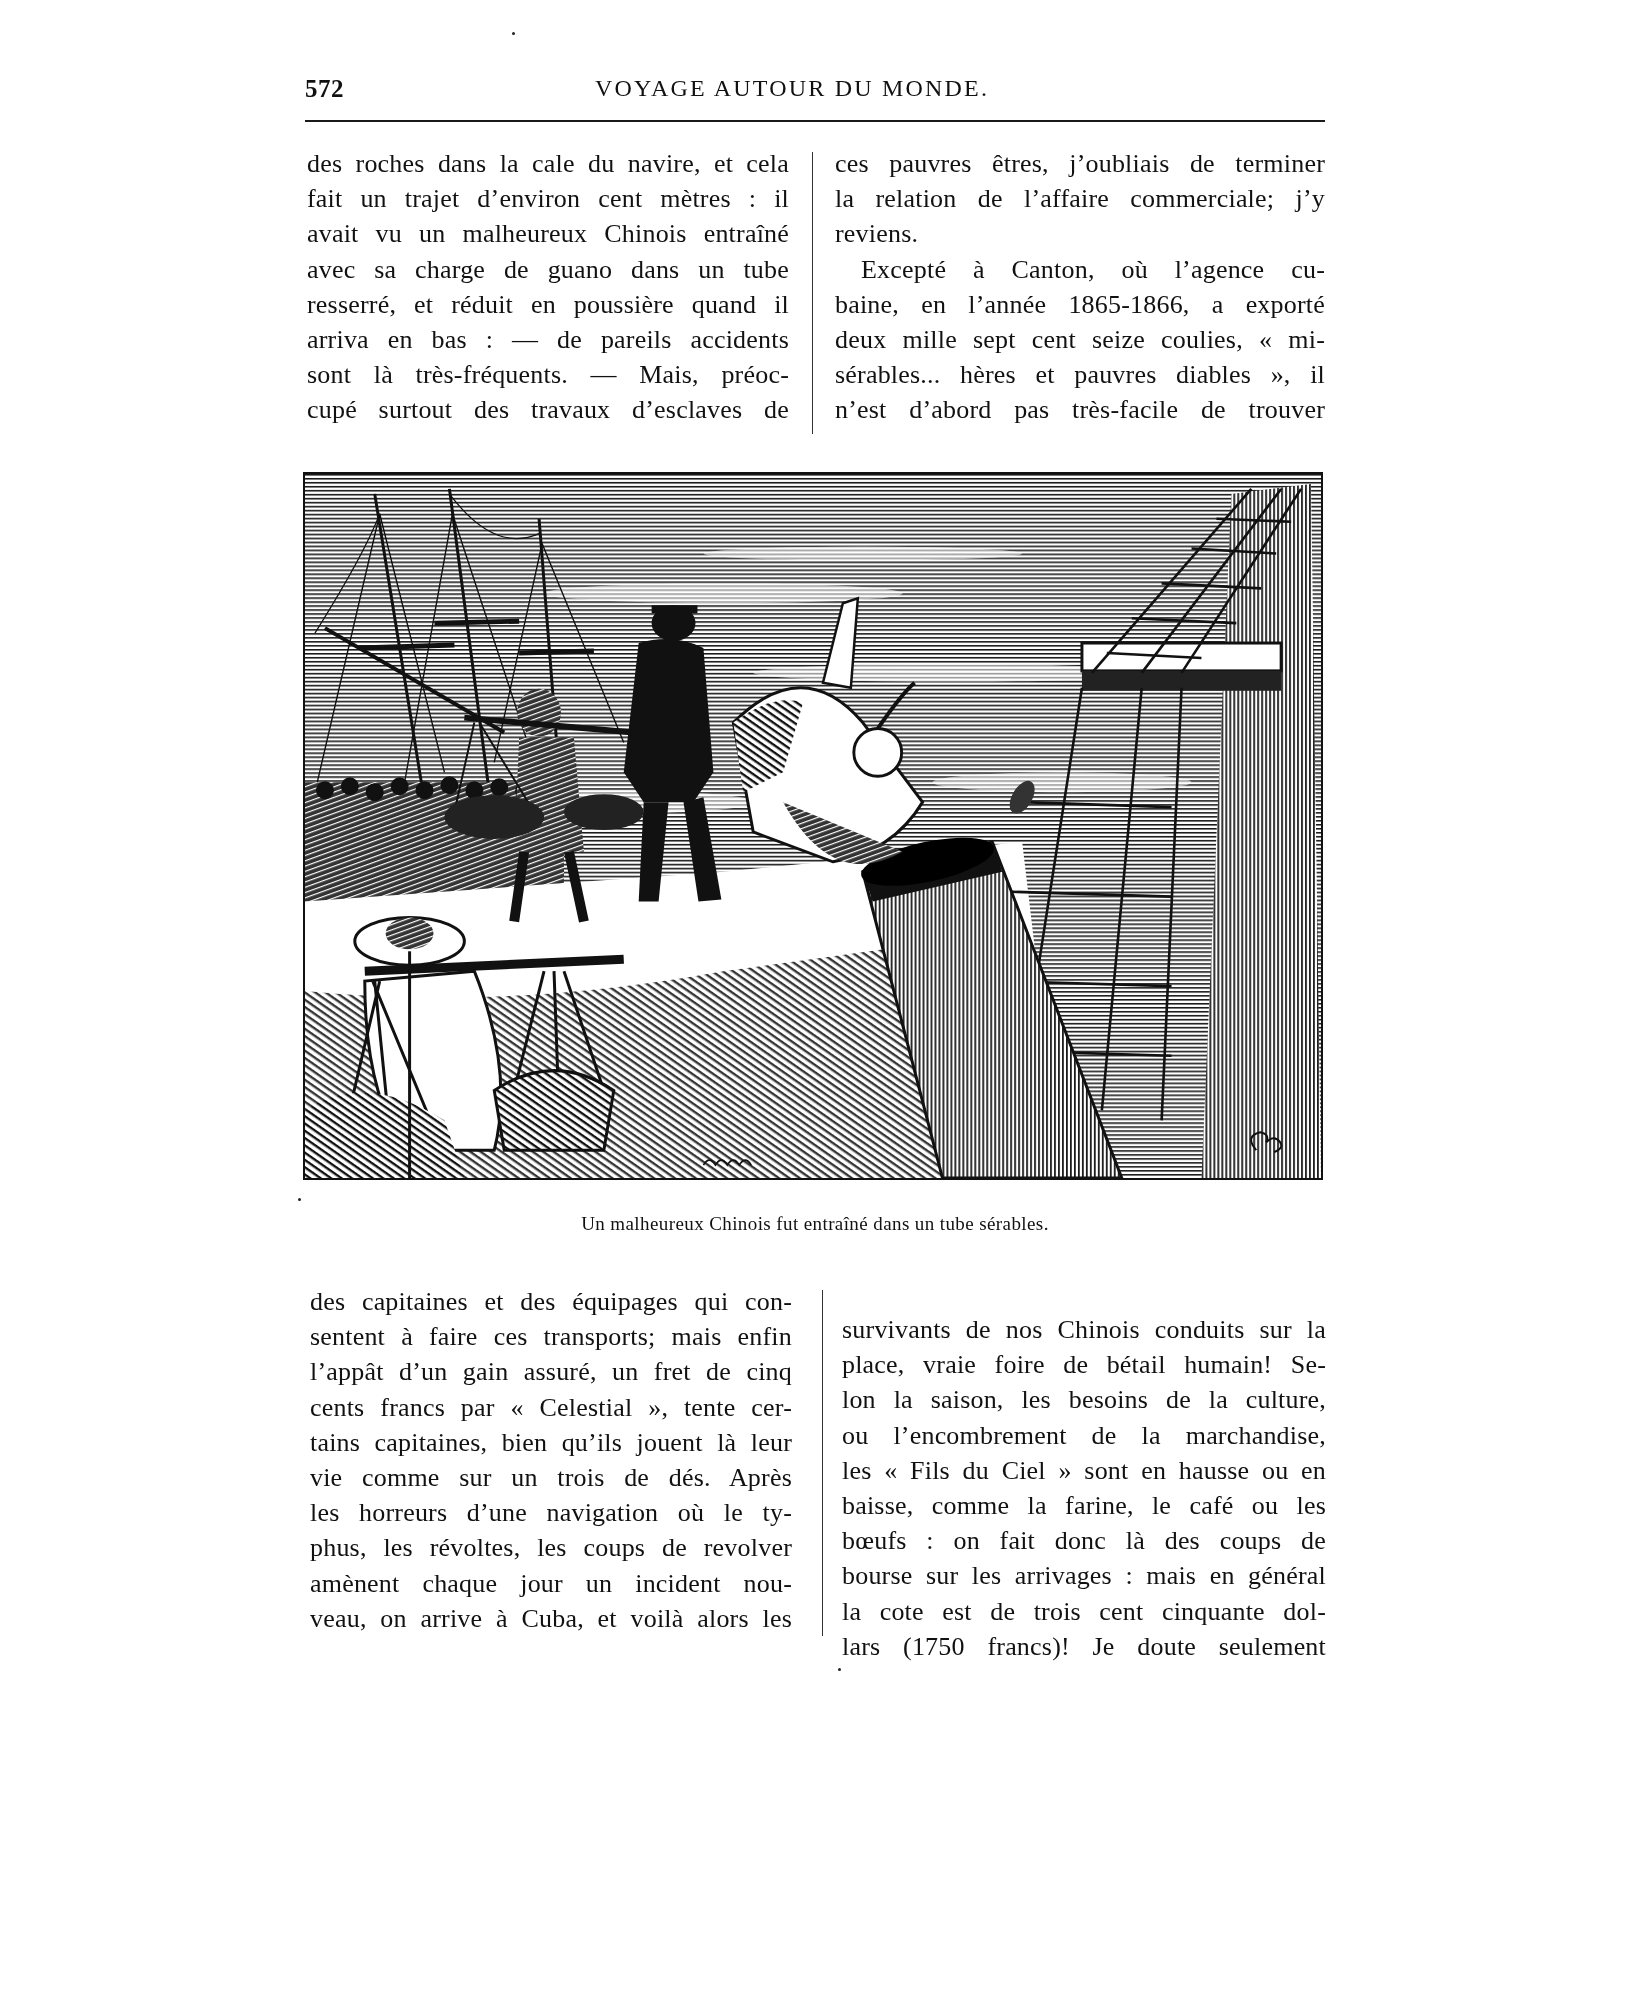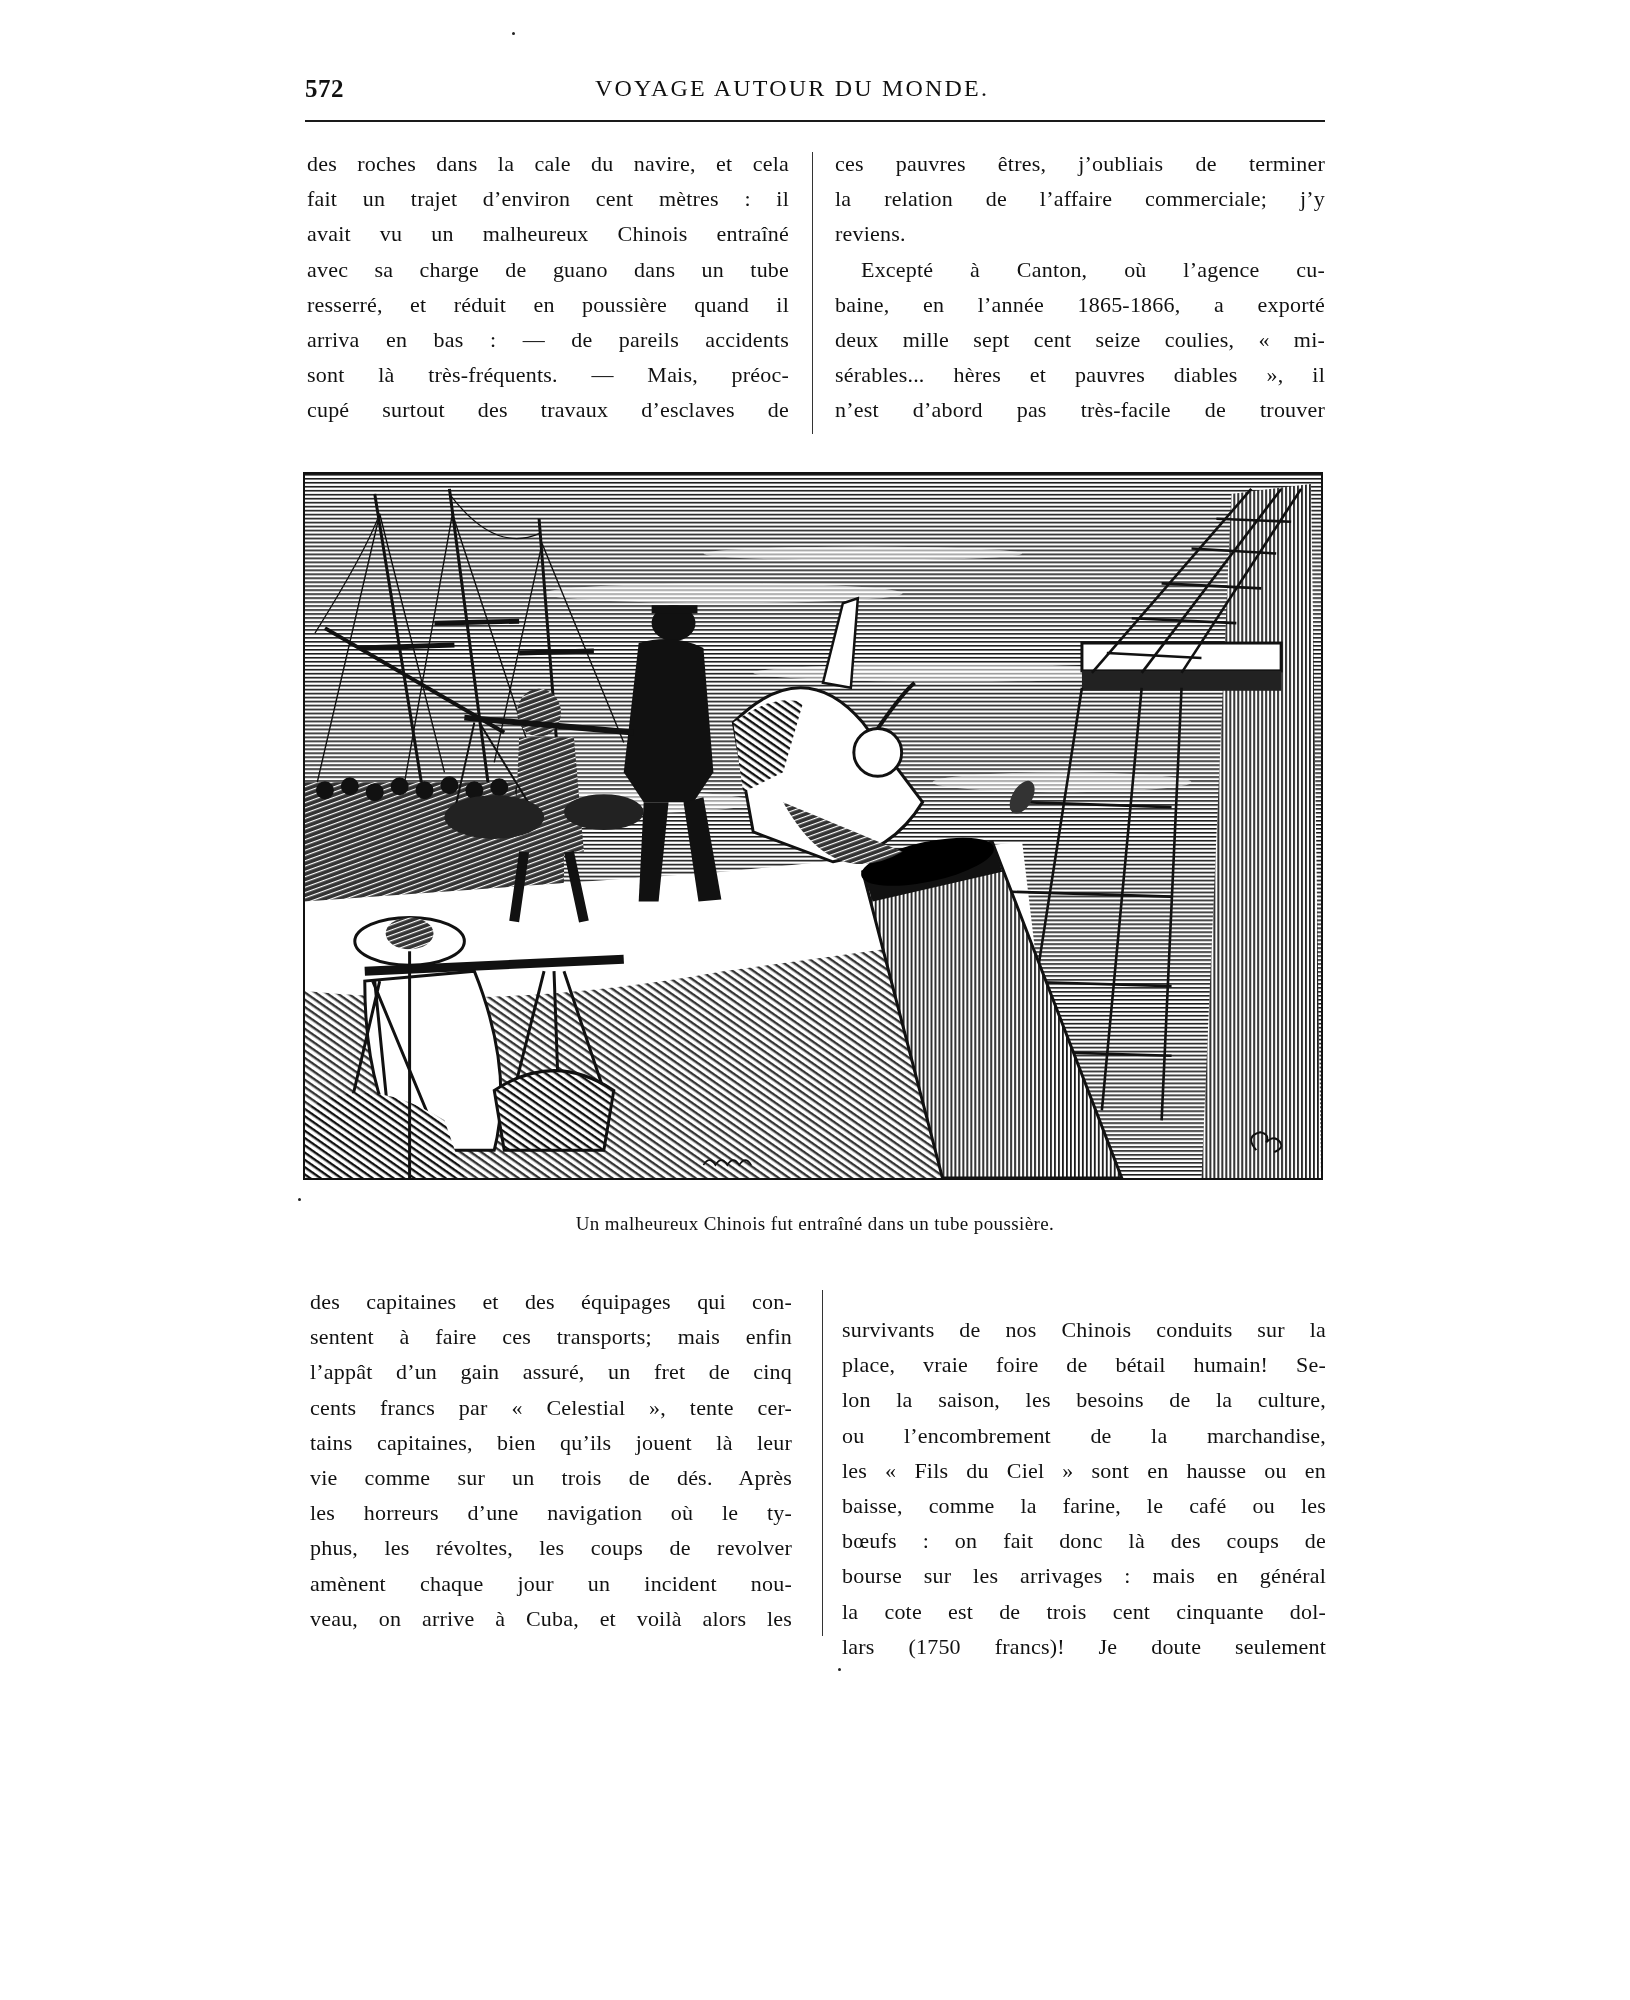--- a/index.html
+++ b/index.html
@@ -5,21 +5,21 @@
   html, body { margin: 0; padding: 0; background: #ffffff; }
   body { width: 1630px; height: 2000px; position: relative; overflow: hidden;
          font-family: "Liberation Serif", "DejaVu Serif", serif; color: #111; }
 
   .running-head { position: absolute; top: 62px; left: 305px; width: 1020px; height: 40px; margin-top: 13px; }
   .page-number { position: absolute; left: 0; top: 0; font-size: 25px; font-weight: bold; letter-spacing: 0.5px; }
   .running-title { position: absolute; left: 290px; top: 0; font-size: 24px; letter-spacing: 2.2px; }
   .head-rule { position: absolute; top: 120px; left: 305px; width: 1020px; height: 0;
                border-top: 2px solid #1a1a1a; }
 
-  .col { position: absolute; font-size: 22px; line-height: 35.2px; letter-spacing: 0.2px; font-family: Liberation Serif, serif; }
+  .col { position: absolute; font-size: 26px; line-height: 35.2px; letter-spacing: 0.2px; font-family: Liberation Serif, serif; }
   .col .line { display: block; white-space: nowrap; text-align: justify; text-align-last: justify; }
   .col .line.last { text-align-last: left; }
   .col .line.indent { text-indent: 26px; }
 
   .top-left  { left: 307px; top: 146px; width: 482px; }
   .top-right { left: 835px; top: 146px; width: 490px; }
   .bot-left  { left: 310px; top: 1284px; width: 482px; }
   .bot-right { left: 842px; top: 1284px; width: 484px; margin-top: 28px; }
 
   .col-divider { position: absolute; width: 0; border-left: 1.5px solid #333; }
@@ -189,21 +189,21 @@
       <path d="M190 620 Q250 580 310 620 L300 680 L200 680 Z" fill="url(#hatchD)" stroke="#111" stroke-width="3"></path>
       <path d="M0 640 Q60 600 140 650 L160 708 L0 708 Z" fill="url(#hatchD)"></path>
       <line x1="105" y1="480" x2="105" y2="708" stroke="#111" stroke-width="3"></line>
     </g>
 
     <path d="M955 680 q-12 -14 4 -18 q10 2 6 10 q8 -8 14 0 q4 6 -6 10" stroke="#111" stroke-width="2" fill="none"></path>
     <path d="M400 695 q6 -10 12 0 q6 -10 12 0 q6 -10 12 0 q6 -10 12 0" stroke="#111" stroke-width="1.6" fill="none"></path>
   </svg>
 </div>
 
-<div class="caption">Un malheureux Chinois fut entraîné dans un tube poussière.</div>
+<div class="caption">Un malheureux Chinois fut entraîné dans un tube sérables.</div>
 
 <div class="col bot-left">
   <span class="line">des capitaines et des équipages qui con-</span>
   <span class="line">sentent à faire ces transports; mais enfin</span>
   <span class="line">l’appât d’un gain assuré, un fret de cinq</span>
   <span class="line">cents francs par « Celestial », tente cer-</span>
   <span class="line">tains capitaines, bien qu’ils jouent là leur</span>
   <span class="line">vie comme sur un trois de dés. Après</span>
   <span class="line">les horreurs d’une navigation où le ty-</span>
   <span class="line">phus, les révoltes, les coups de revolver</span>

